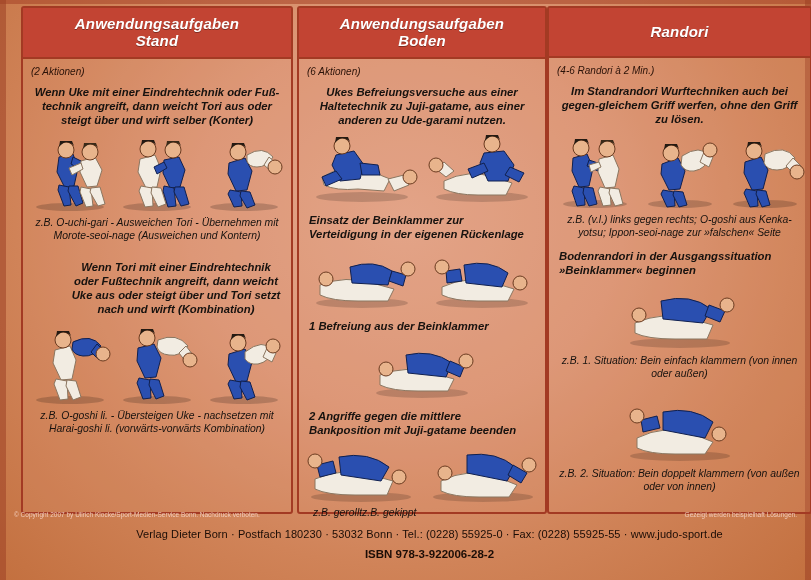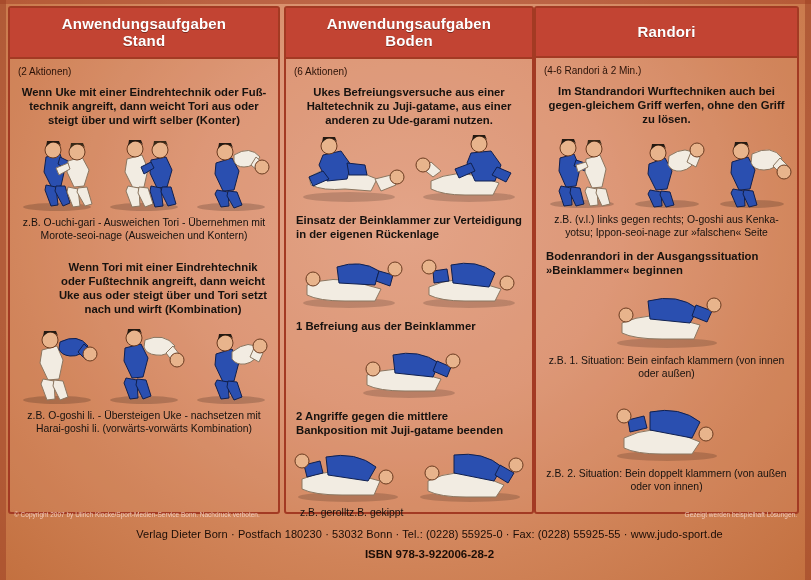--- a/index.html
+++ b/index.html
@@ -9,24 +9,25 @@
     font-family:"Liberation Sans", sans-serif;
     overflow:hidden;
   }
   .page{
     position:relative;
     width:811px;height:580px;
     background:
       radial-gradient(ellipse at 50% 38%, #e4a78c 0%, #dd9878 38%, #d08358 68%, #c3703f 100%);
   }
   .cols{
-    position:absolute;left:8px;top:6px;
+    position:absolute;left:21px;top:6px;
     width:679px;height:508px;
     display:flex;
     gap:0px;
+    font-style:italic;
   }
   .col{
     position:relative;
     flex:0 0 auto;
     box-sizing:border-box;
     border:2px solid #a33a23;
     border-radius:3px;
     background:rgba(224,150,116,0.18);
     padding:0;
   }

